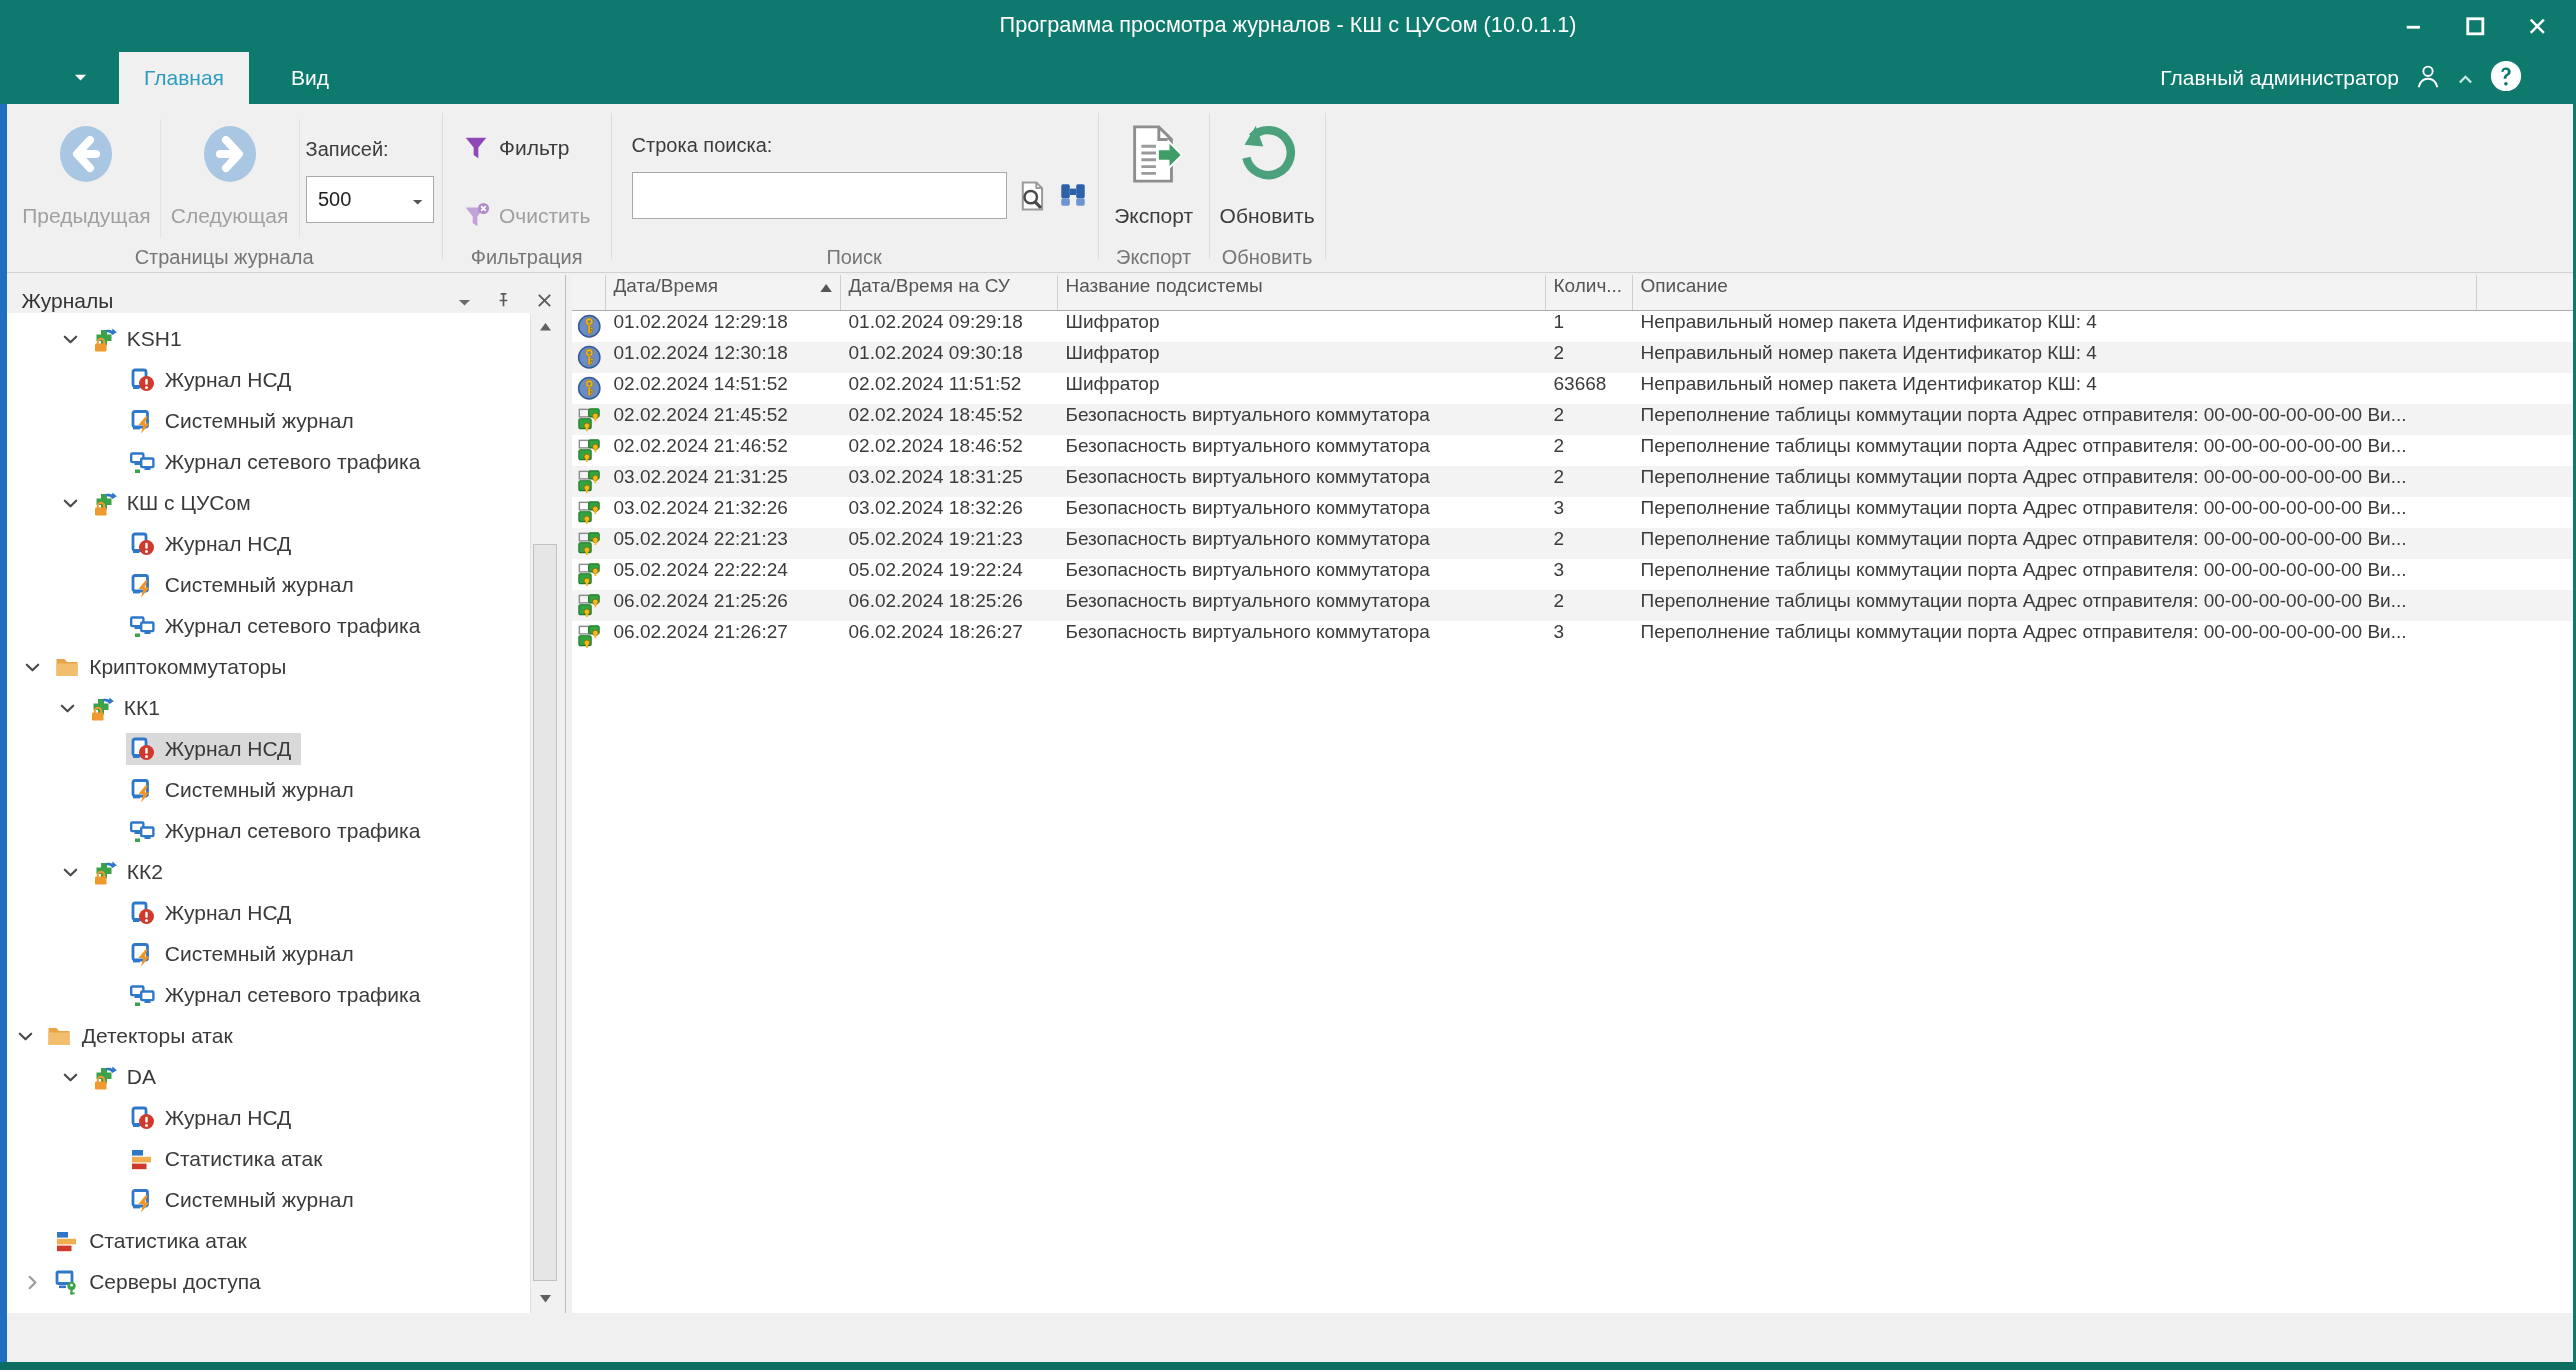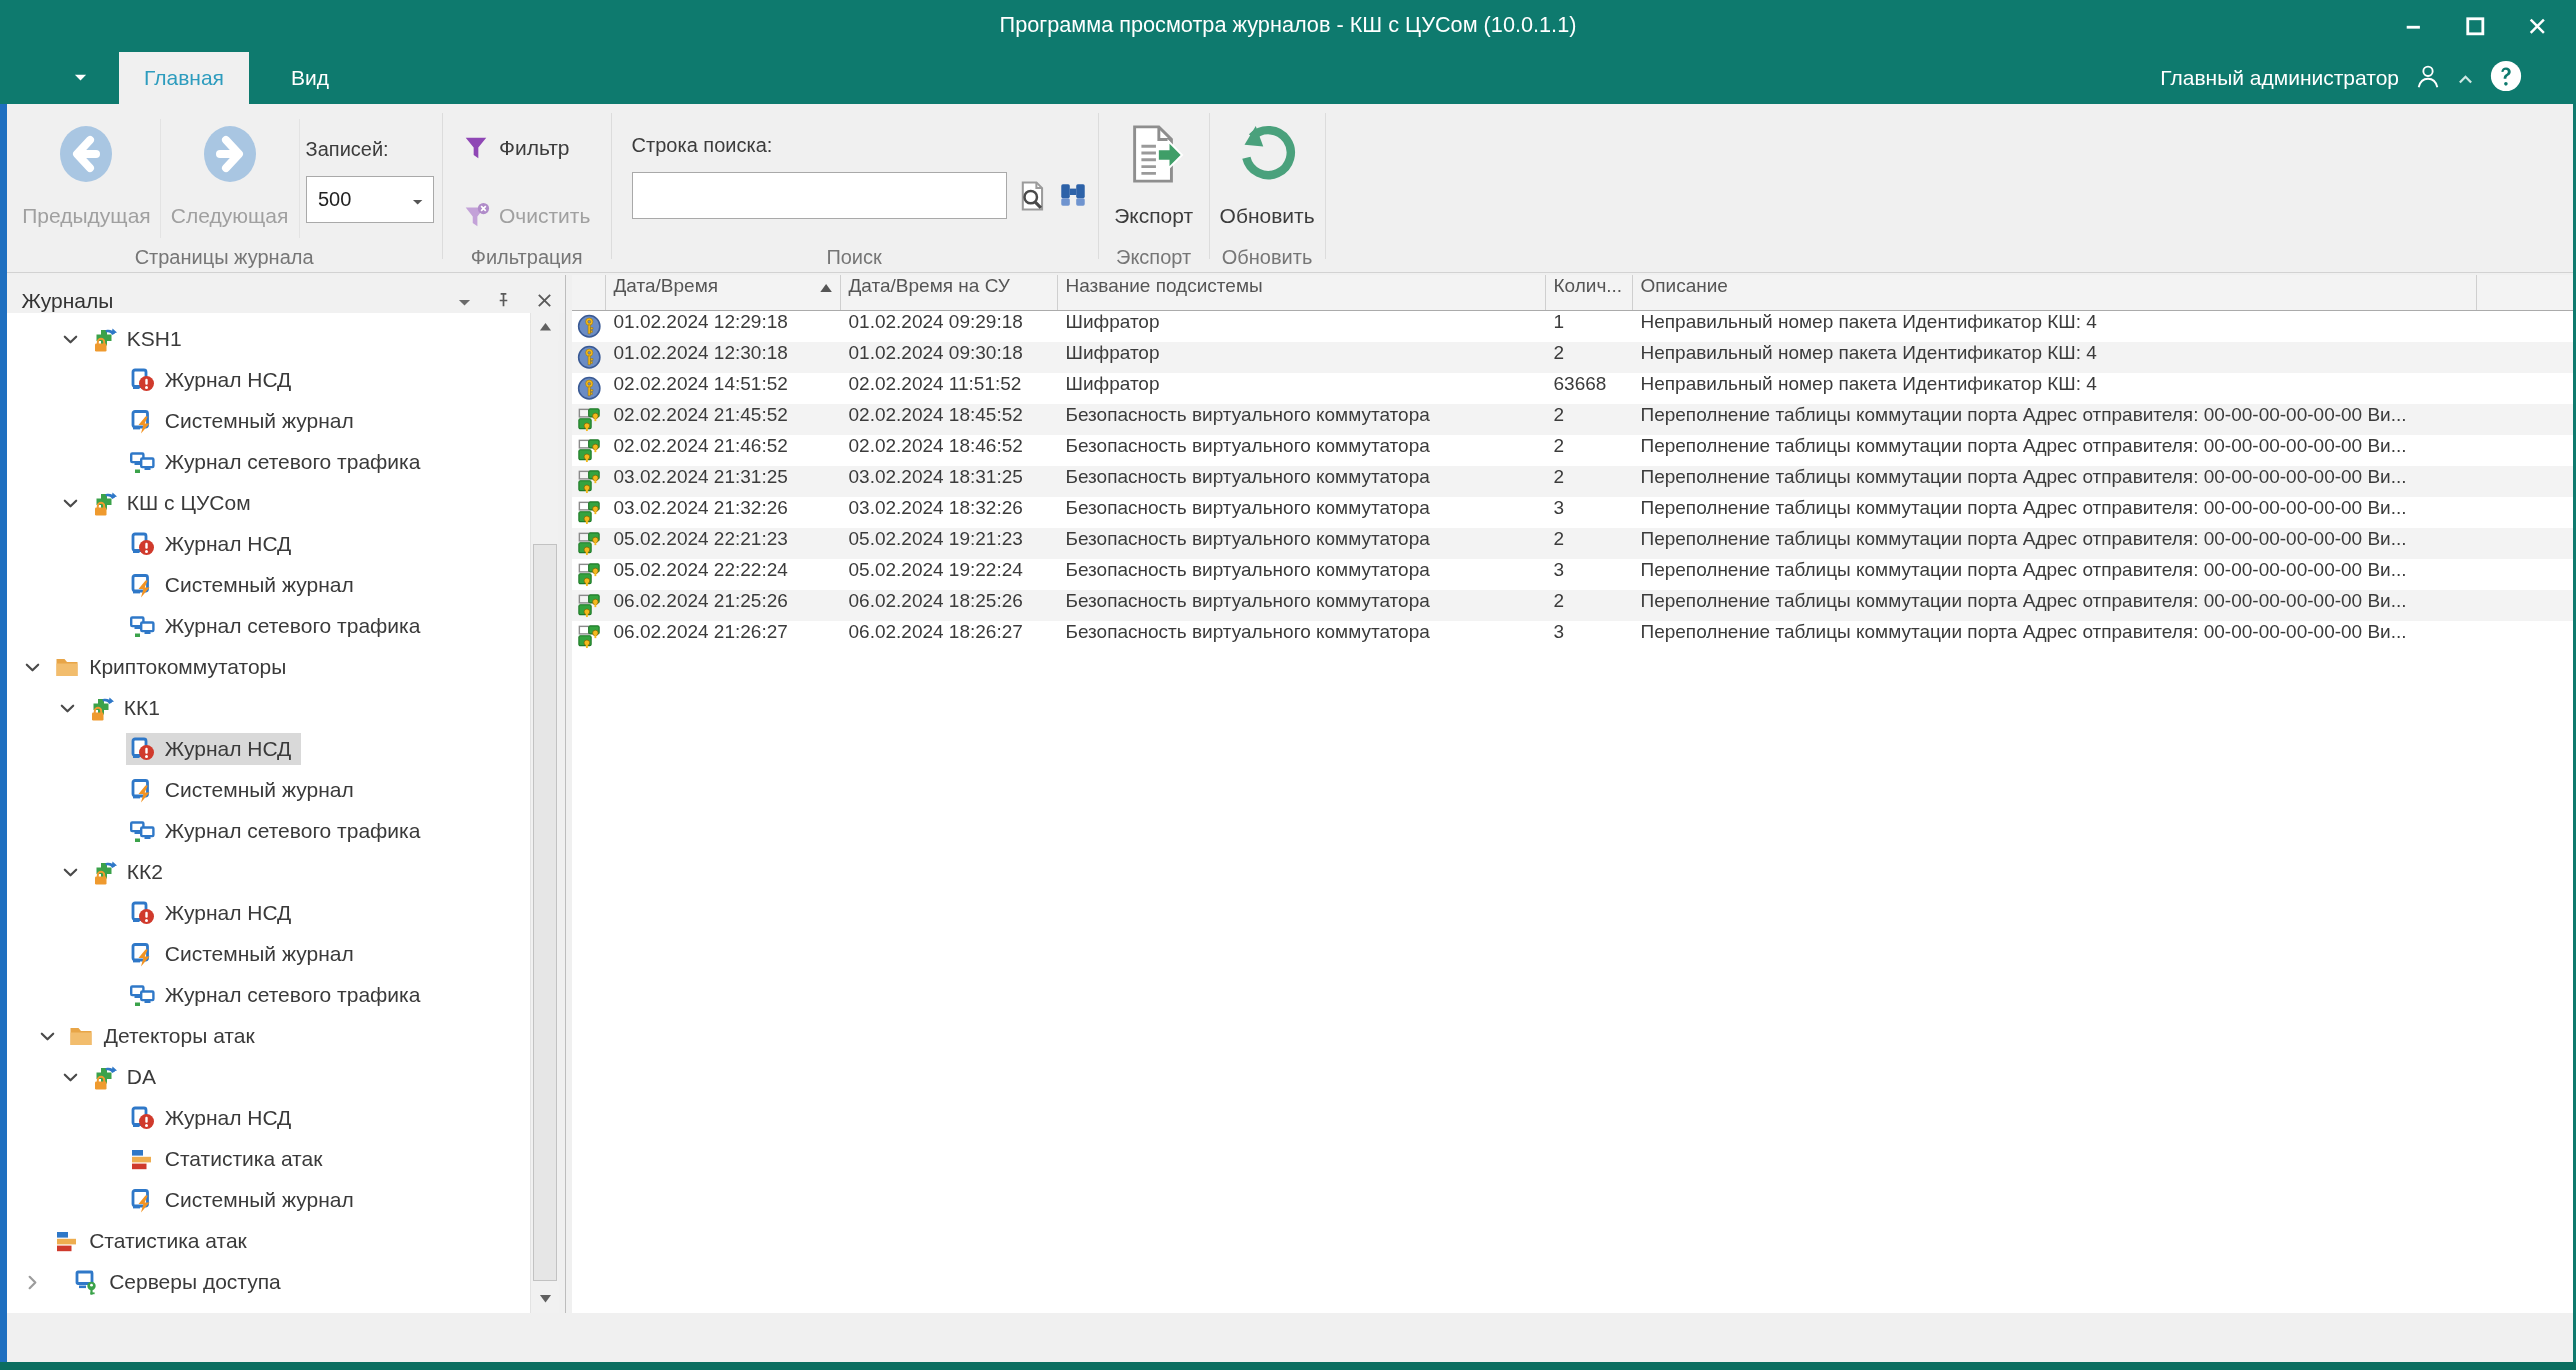--- a/index.html
+++ b/index.html
@@ -538,21 +538,21 @@
               <rect x="2.2" y="4.5" width="12.2" height="8.6" rx="1" fill="#fff" stroke="#2f78c8" stroke-width="2.4"></rect>
               <rect x="12.2" y="9.5" width="12.2" height="8.6" rx="1" fill="#fff" stroke="#2f78c8" stroke-width="2.4"></rect>
               <rect x="5.5" y="14" width="5.5" height="2" fill="#2f78c8"></rect>
               <rect x="15.5" y="19" width="6" height="2" fill="#2f78c8"></rect>
               <rect x="6" y="20.5" width="5" height="3.5" fill="#3ba24a"></rect>
             </svg>
           </span>
           <span>Журнал сетевого трафика</span>
         </span>
       </div>
-      <div class="titem" style="padding-left: 24px;">
+      <div class="titem" style="padding-left: 2px;">
         <span class="chev">
           <svg width="19" height="19" viewBox="0 0 20 20">
             <path d="M4 7l6 6 6-6" fill="none" stroke="#4a4a4a" stroke-width="2.3" stroke-linecap="round" stroke-linejoin="round"></path>
           </svg>
         </span>
         <span class="titem-inner">
           <span class="ticon">
             <svg viewBox="0 0 26 26">
               <path d="M2.5 5h8l2.5 3h10.5v14H2.5z" fill="#e8a547"></path>
               <path d="M2.5 9.5h21V22h-21z" fill="#f2bd6d"></path>
@@ -627,21 +627,21 @@
           <span class="ticon">
             <svg viewBox="0 0 26 26">
               <rect x="3" y="4" width="11" height="5.6" fill="#2f78c8"></rect>
               <rect x="3" y="10.8" width="19" height="5.6" fill="#eead4f"></rect>
               <rect x="3" y="17.6" width="14.5" height="5.6" fill="#cf3a2c"></rect>
             </svg>
           </span>
           <span>Статистика атак</span>
         </span>
       </div>
-      <div class="titem" style="padding-left: 9.4px; gap: 20px;">
+      <div class="titem" style="padding-left: 9.4px;">
         <span class="chev">
           <svg width="19" height="19" viewBox="0 0 20 20">
             <path d="M7 4l6 6-6 6" fill="none" stroke="#9c9c9c" stroke-width="2.3" stroke-linecap="round" stroke-linejoin="round"></path>
           </svg>
         </span>
         <span class="titem-inner">
           <span class="ticon">
             <svg viewBox="0 0 26 26">
               <rect x="3" y="3" width="15" height="11.5" rx="1" fill="#fff" stroke="#2f78c8" stroke-width="2.8"></rect>
               <rect x="5" y="16.5" width="7" height="2.6" fill="#2f78c8"></rect>

